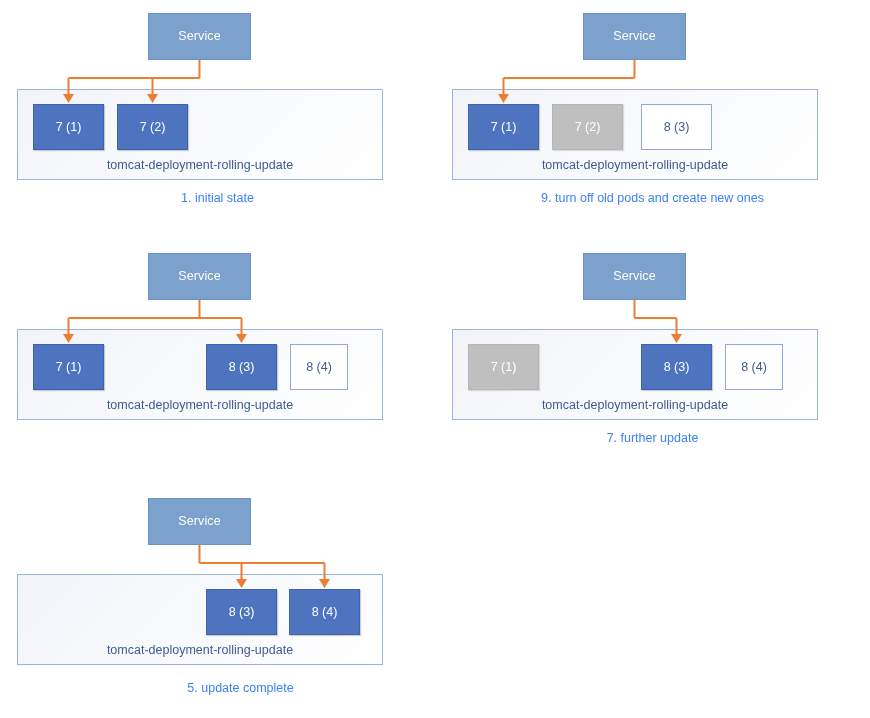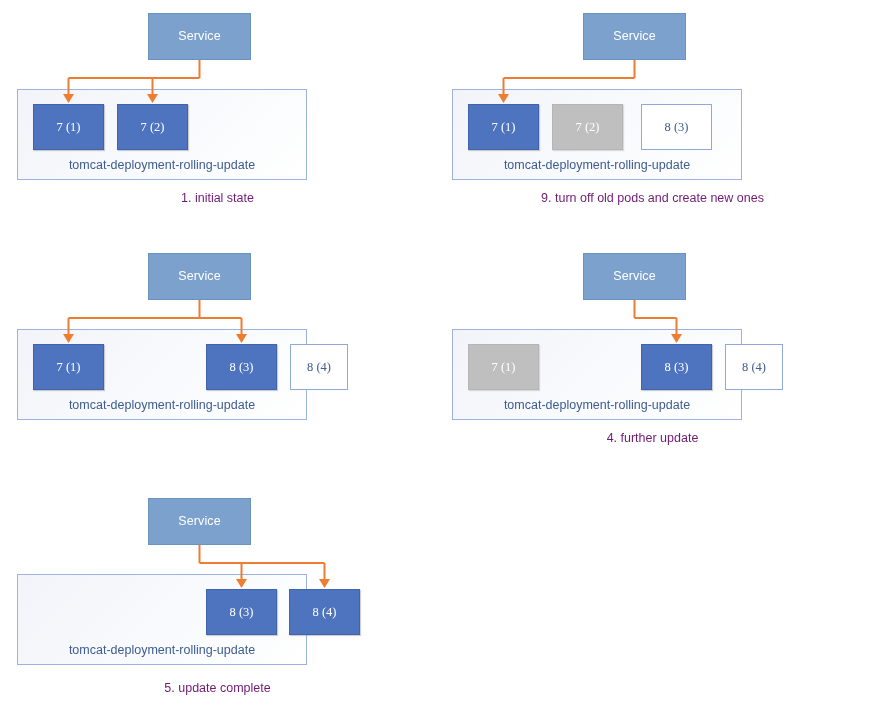--- a/index.html
+++ b/index.html
@@ -52,21 +52,21 @@
     font-size: 12.5px;
     line-height: 1;
     letter-spacing: .1px;
   }
 
   
   .deployment-box {
     position: absolute;
     left: 17px;
     top: 89px;
-    width: 290px;
+    width: 366px;
     height: 91px;
     box-sizing: border-box;
     border: 1px solid #9DB2DD;
     background: linear-gradient(135deg, #f2f4fa 0%, #f7f9fc 45%, #ffffff 100%);
   }
   .deployment-label {
     position: absolute;
     left: 0;
     right: 0;
     bottom: 8px;
@@ -80,21 +80,20 @@
   .pod {
     position: absolute;
     top: 104px;
     height: 46px;
     box-sizing: border-box;
     display: flex;
     align-items: center;
     justify-content: center;
     font-size: 12.5px;
     line-height: 1;
-    font-family: Liberation Serif, serif;
   }
 
   .pod.active {
     background: #4E74C0;
     border: 1px solid #3f63ad;
     color: #ffffff;
     box-shadow: 1px 1px 1px rgba(120,120,120,.35);
   }
   .pod.terminating {
     background: #BFBFBF;
@@ -118,25 +117,25 @@
     overflow: visible;
   }
 
   
   .caption {
     position: absolute;
     left: 0;
     width: 435px;
     top: 192px;
     text-align: center;
-    color: #701a75;
-    font-size: 12.5px;
-    line-height: 1;
-  }
-  .panel.p5 .caption { top: 197px; }
+    color: #3b82f6;
+    font-size: 12.5px;
+    line-height: 1;
+  }
+  .panel.p5 .caption { top: 197px; margin-left: 23px; }
 
   
   .panel.p1 { left: 0px;   top: 0px; }
   .panel.p2 { left: 435px; top: 0px; }
   .panel.p3 { left: 0px;   top: 240px; }
   .panel.p4 { left: 435px; top: 240px; }
   .panel.p5 { left: 0px;   top: 485px; }
 </style>
 </head>
 <body>
@@ -244,21 +243,21 @@
           <span>8 (4)</span>
         </div>
         <svg class="connector-svg" viewBox="0 0 435 232">
           <g stroke="#ED7D31" stroke-width="2" fill="none">
             <path d="M 199.5 60 L 199.5 78"></path>
             <path d="M 199.5 78 L 241.5 78"></path>
             <path d="M 241.5 78 L 241.5 95"></path>
             <path d="M 236 94 L 247 94 L 241.5 103 Z" fill="#ED7D31" stroke="none"></path>
           </g>
         </svg>
-        <div class="caption">4. further update</div>
+        <div class="caption">7. further update</div>
       </div>
     </div>
     <div class="panel p5">
       <div class="panel-inner">
         <div class="service-box">
           <span class="service-label">Service</span>
         </div>
         <div class="deployment-box">
           <div class="deployment-label">tomcat-deployment-rolling-update</div>
         </div>

